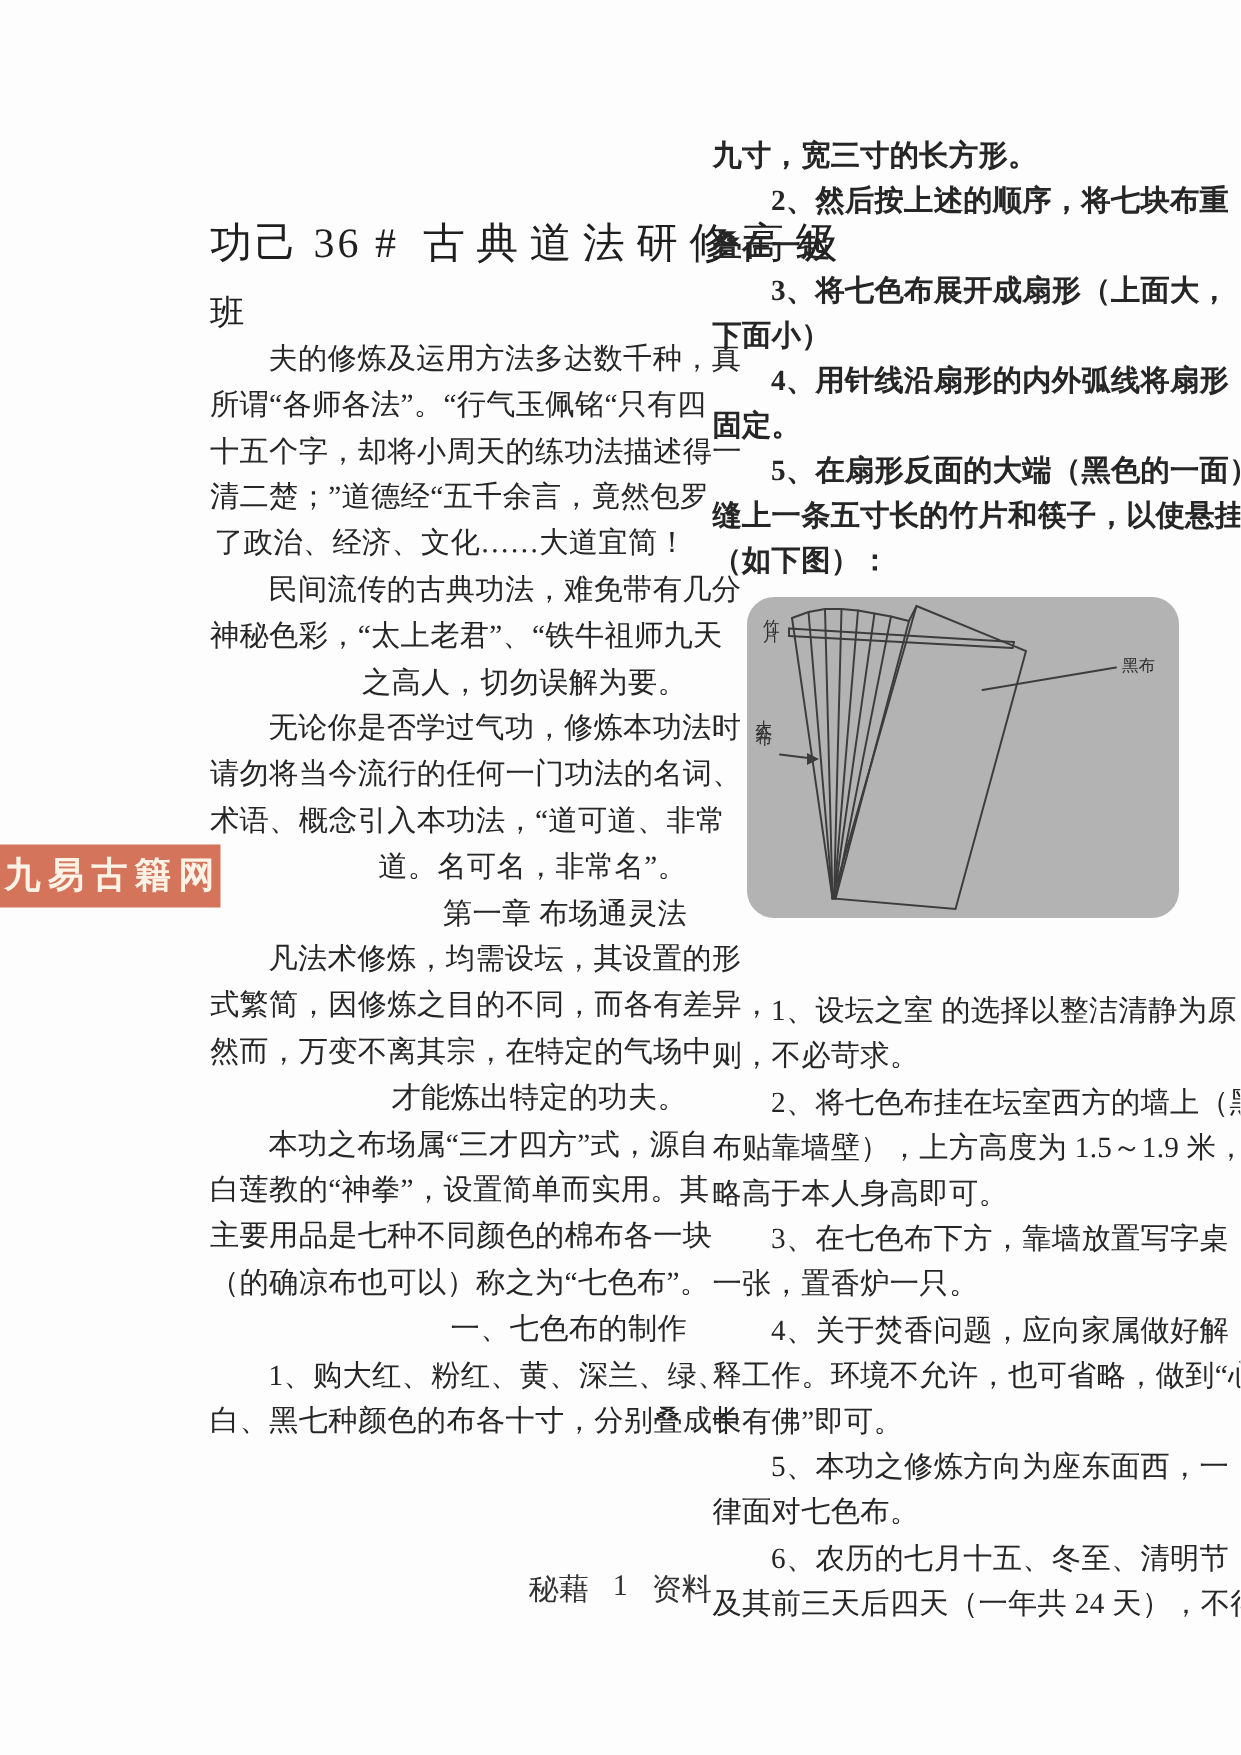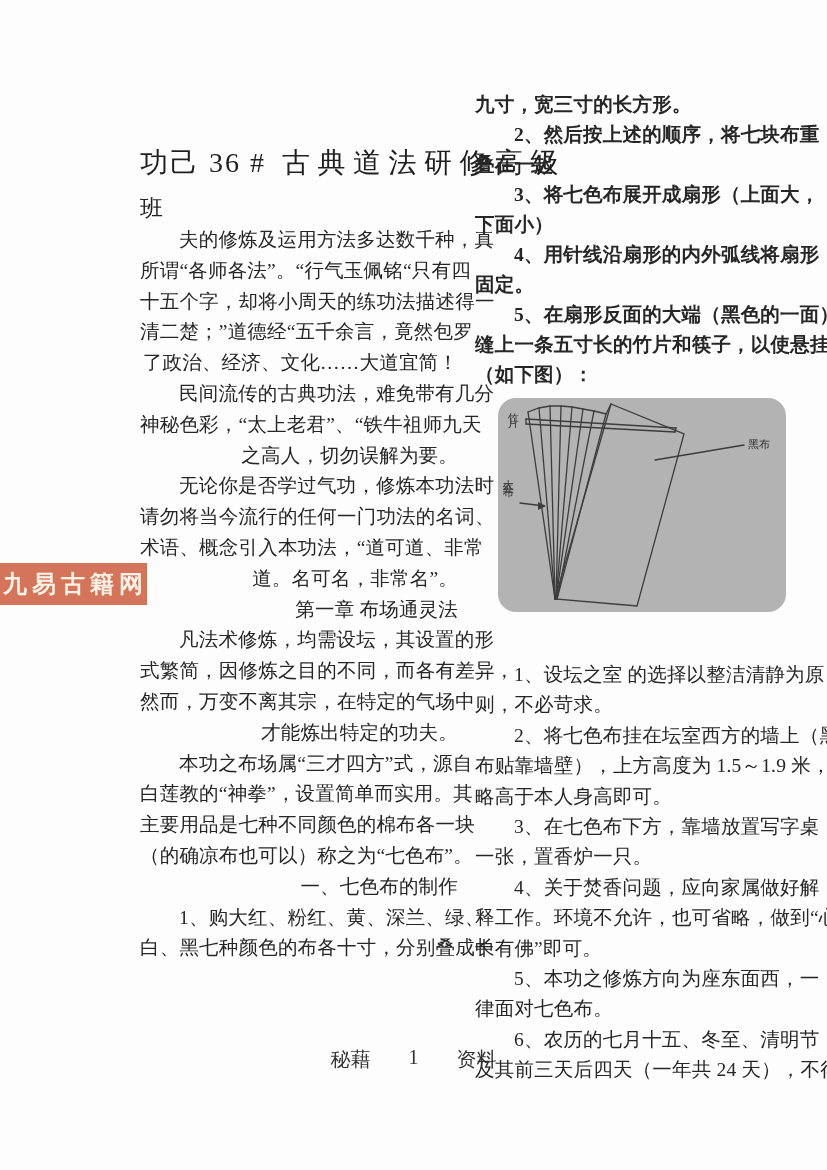--- a/index.html
+++ b/index.html
@@ -29,21 +29,21 @@
   .diagram svg{position:absolute;left:0;top:0;}
   .diag-label{position:absolute;color:#2e2e2e;font-size:11px;line-height:1.2;}
   .diag-label.vert{writing-mode:vertical-rl;letter-spacing:4px;}
   
   .watermark{position:absolute;left:0;top:563px;width:147px;height:42px;z-index:5;
     display:flex;align-items:center;justify-content:center;}
   .watermark-text{font-weight:bold;font-size:24px;letter-spacing:5px;line-height:42px;
     white-space:nowrap;padding-left:4px;}
   
   .footer{position:absolute;left:0;top:1046px;width:827px;display:flex;
-    justify-content:center;gap:38px;font-size:20px;color:#333;}
+    justify-content:center;gap:16px;font-size:20px;color:#333;}
 </style>
 </head>
 <body>
 
 <div class="page" style="background: rgb(253, 253, 253);">
 
   <div class="watermark" style="background: rgb(212, 117, 91);">
     <span class="watermark-text" style="color: rgb(253, 242, 230);">九易古籍网</span>
   </div>
 

